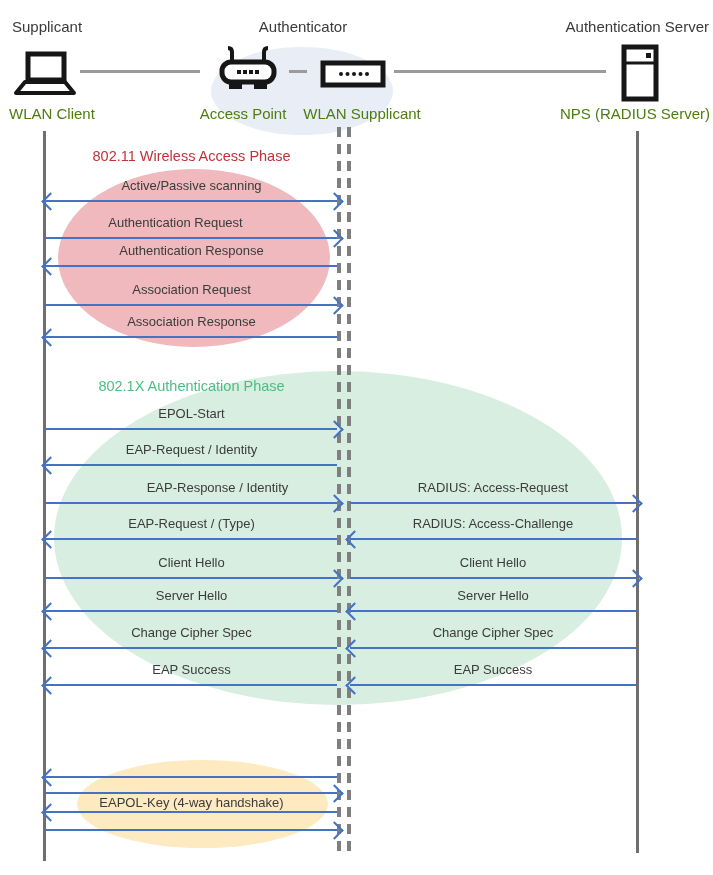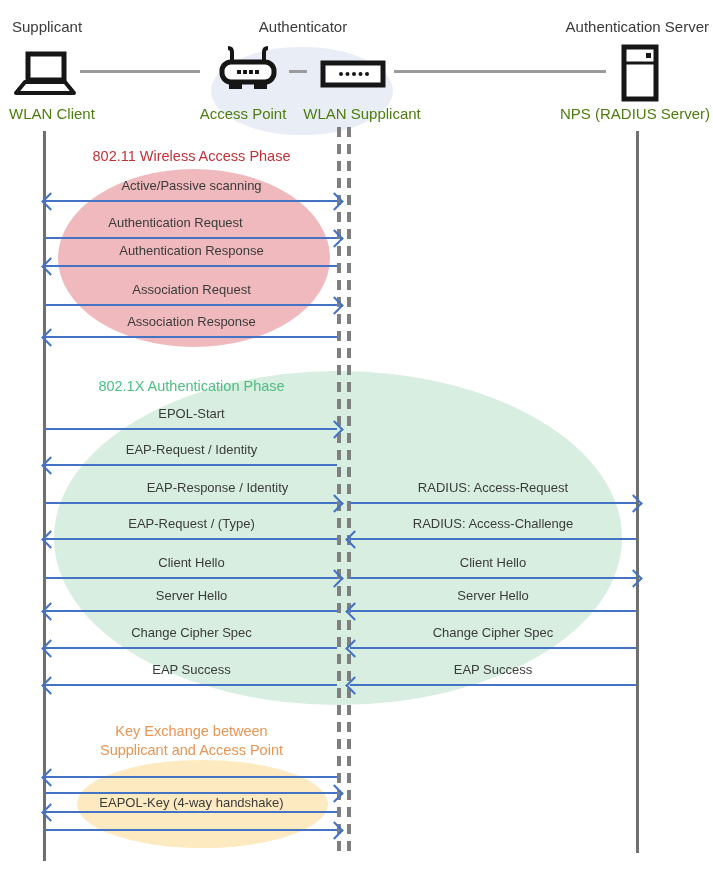--- a/index.html
+++ b/index.html
@@ -82,24 +82,20 @@
   <div class="ellipse" style="left: 54px; top: 371px; width: 568px; height: 334px; background: rgb(215, 238, 224);"></div>
   <div class="ellipse" style="left: 77px; top: 760px; width: 251px; height: 88px; background: rgb(253, 234, 193);"></div>
 
   <div class="lifeline-solid" style="left:43px;  top:131px; height:730px;"></div>
   <div class="lifeline-dashed" style="left:337px; top:127px; height:726px;"></div>
   <div class="lifeline-dashed" style="left:347px; top:127px; height:726px;"></div>
   <div class="lifeline-solid" style="left:636px; top:131px; height:722px;"></div>
 
   <div class="phase-title" style="left: 46px; top: 147px; width: 291px; color: rgb(191, 51, 56);">802.11 Wireless Access Phase</div>
   <div class="phase-title" style="left: 46px; top: 377px; width: 291px; color: rgb(76, 190, 130);">802.1X Authentication Phase</div>
-  <div class="phase-title" style="left: 46px; top: 722px; width: 291px; color: rgb(231, 149, 84);">
-    <div>Key Exchange between</div>
-    <div>Supplicant and Access Point</div>
-  </div>
 
   <div>
       <div class="msg-line" style="left: 46px; top: 200px; width: 291px;"></div>
       <div class="chev chev-left" style="left: 44px; top: 195px;"></div>
       <div class="chev chev-right" style="left: 328px; top: 195px;"></div>
       <div class="msg-label" style="left: 46px; top: 178px; width: 291px;">Active/Passive scanning</div>
       <div class="msg-line" style="left: 46px; top: 237px; width: 291px;"></div>
       <div class="chev chev-right" style="left: 328px; top: 232px;"></div>
       <div class="msg-label" style="left: 30px; top: 215px; width: 291px;">Authentication Request</div>
       <div class="msg-line" style="left: 46px; top: 265px; width: 291px;"></div>

